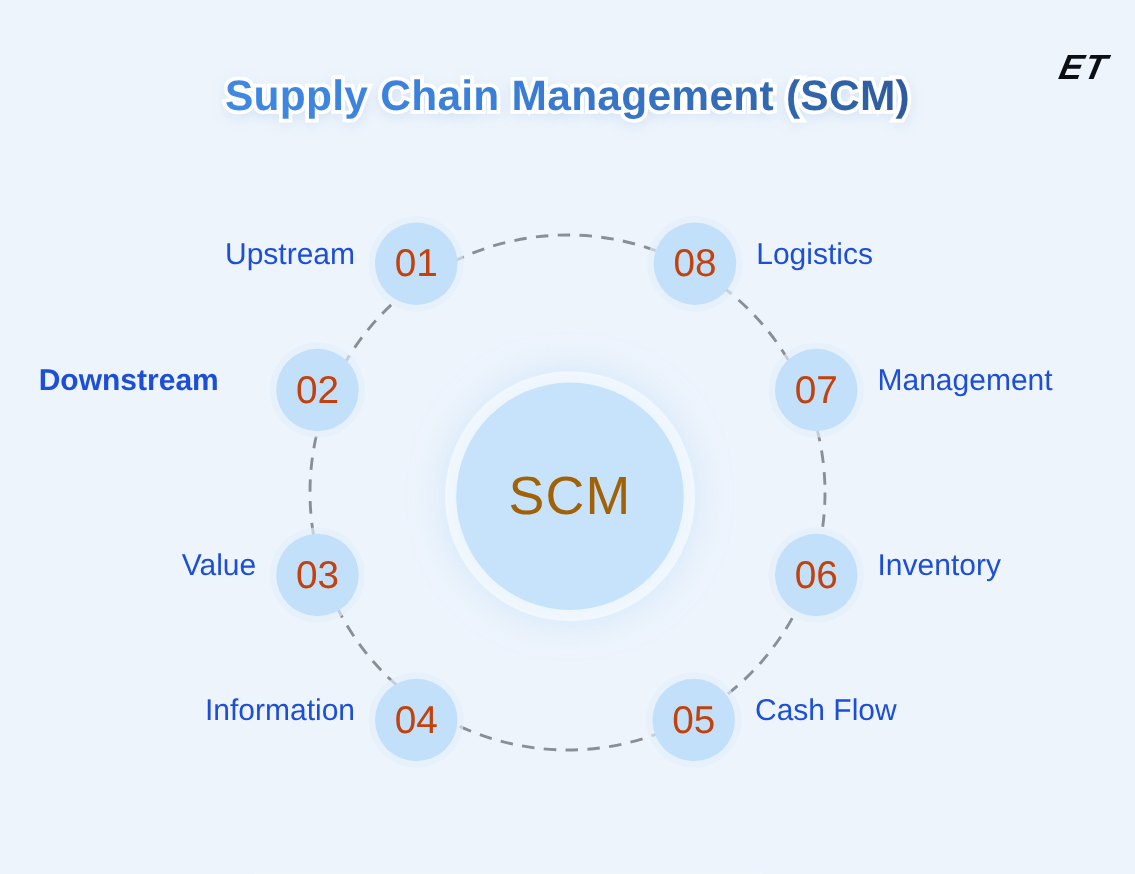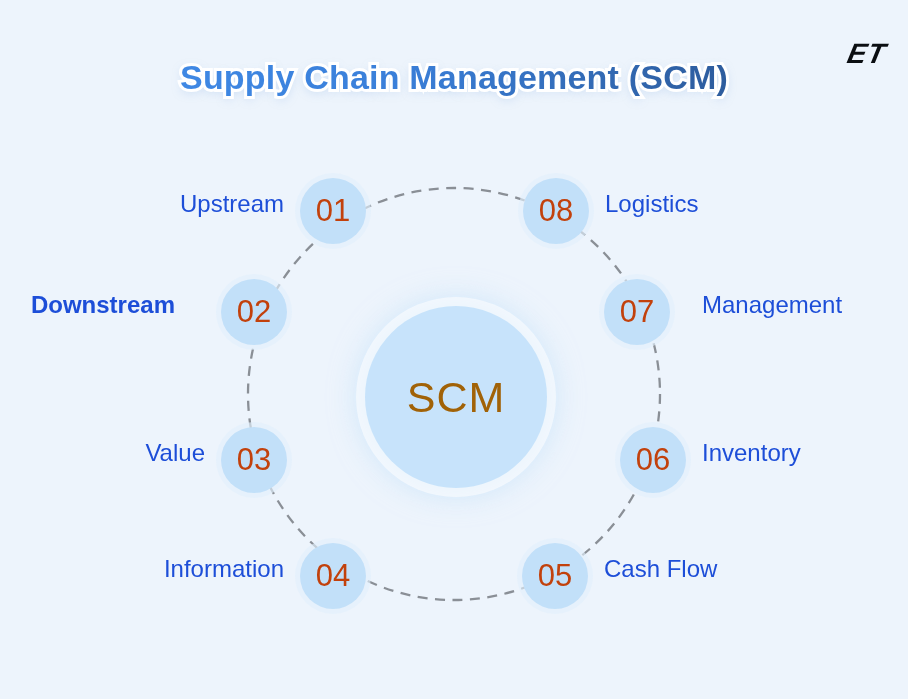--- a/index.html
+++ b/index.html
@@ -86,21 +86,21 @@
   </svg>
 
   <div class="center-circle">SCM</div>
 
   <div class="node" style="left:300px; top:178px;">01</div>
   <div class="node" style="left:221px; top:279px;">02</div>
   <div class="node" style="left:221px; top:427px;">03</div>
   <div class="node" style="left:300px; top:543px;">04</div>
   <div class="node" style="left:522px; top:543px;">05</div>
   <div class="node" style="left:620px; top:427px;">06</div>
-  <div class="node" style="left:604px; top:279px;">07</div>
+  <div class="node" style="left:620px; top:279px;">07</div>
   <div class="node" style="left:523px; top:178px;">08</div>
 
   <div class="label" style="right:624px; top:187px;">Upstream</div>
   <div class="label" style="right:733px; top:288px;font-weight:bold;">Downstream</div>
   <div class="label" style="right:703px; top:436px;">Value</div>
   <div class="label" style="right:624px; top:552px;">Information</div>
   <div class="label" style="left:702px;  top:436px;">Inventory</div>
   <div class="label" style="left:604px;  top:552px;">Cash Flow</div>
   <div class="label" style="left:702px;  top:288px;">Management</div>
   <div class="label" style="left:605px;  top:187px;">Logistics</div>

